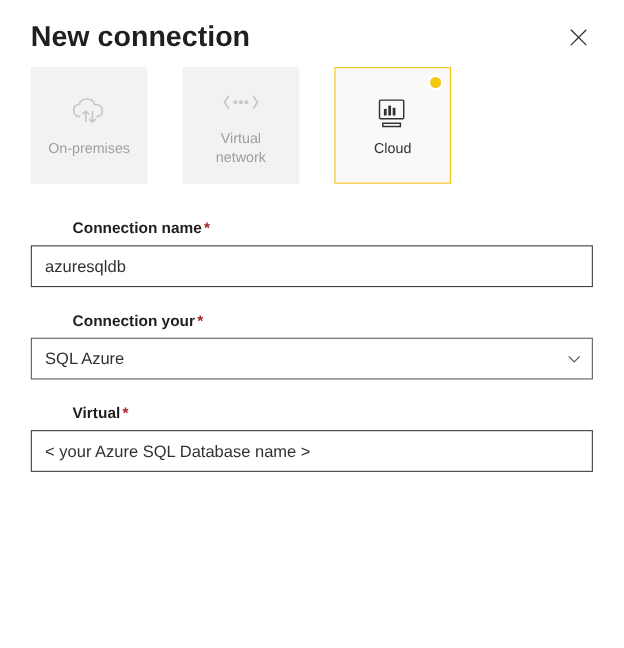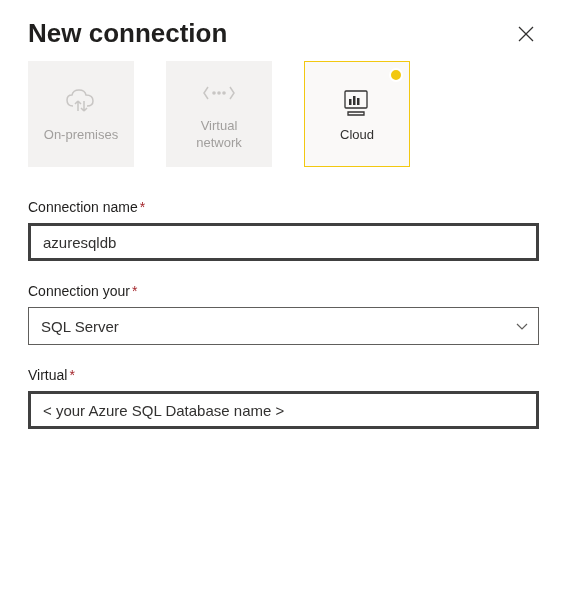--- a/index.html
+++ b/index.html
@@ -82,32 +82,33 @@
       border-radius: 50%;
       background: #f2c811;
       border: 2px solid #fff;
     }
     .form-group {
       margin-bottom: 22px;
     }
     .form-label {
       display: block;
       font-size: 14px;
-      font-weight: 400;
+      font-weight: 700;
       color: #201f1e;
       margin-bottom: 8px;
+      margin-left: 38px;
     }
     .required {
       color: #a4262c;
       margin-left: 2px;
     }
     .text-input {
       width: 100%;
       height: 38px;
-      border: 3px solid #404040;
+      border: 1px solid #404040;
       padding: 0 12px;
       font-size: 15px;
       font-family: inherit;
       color: #323130;
       outline: none;
       background: #fff;
     }
     .select-wrapper {
       position: relative;
       width: 100%;
@@ -192,21 +193,21 @@
     <span>Connection name</span><span class="required">*</span>
   </label>
   <input type="text" class="text-input" value="azuresqldb" style="">
 </div>
 
 <div class="form-group">
   <label class="form-label">
     <span>Connection your</span><span class="required">*</span>
   </label>
   <div class="select-wrapper">
-    <div class="select-input">SQL Server</div>
+    <div class="select-input">SQL Azure</div>
     <svg class="select-chevron" width="14" height="14" viewBox="0 0 14 14">
       <path d="M2 5 L7 10 L12 5" fill="none" stroke="#605e5c" stroke-width="1.2"></path>
     </svg>
   </div>
 </div>
 
 <div class="form-group">
 </div>
 
 <div class="form-group">

